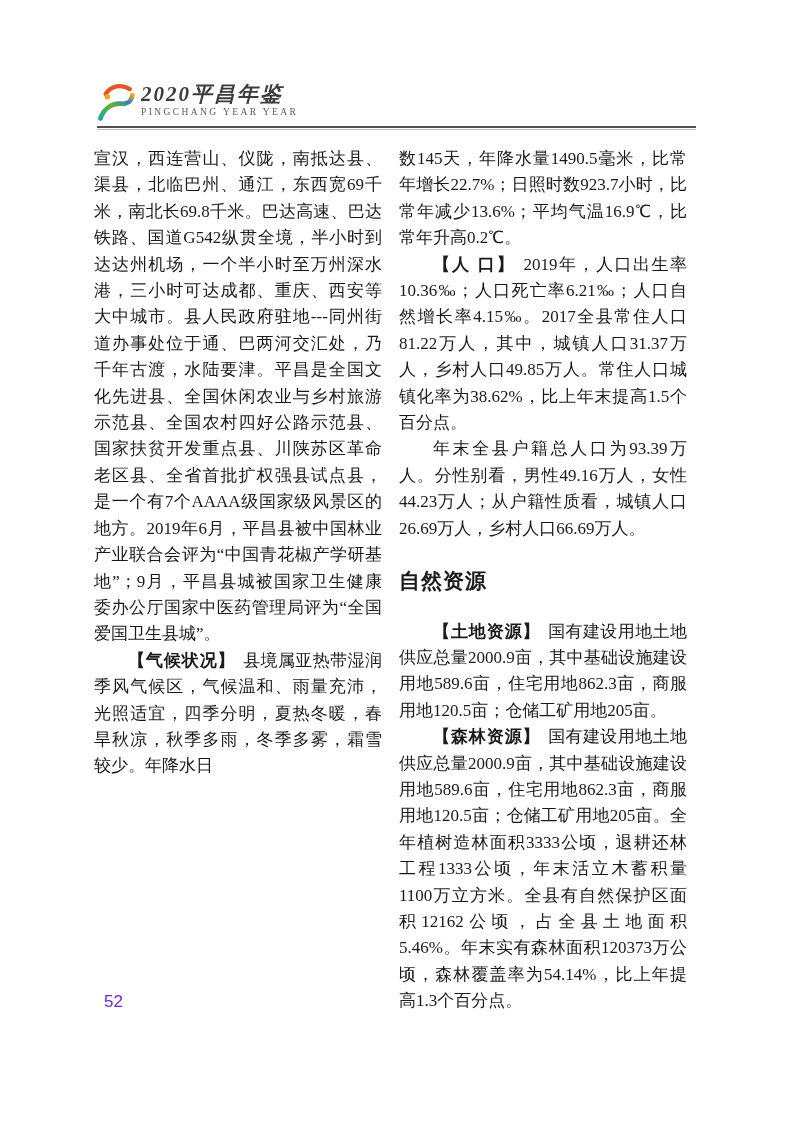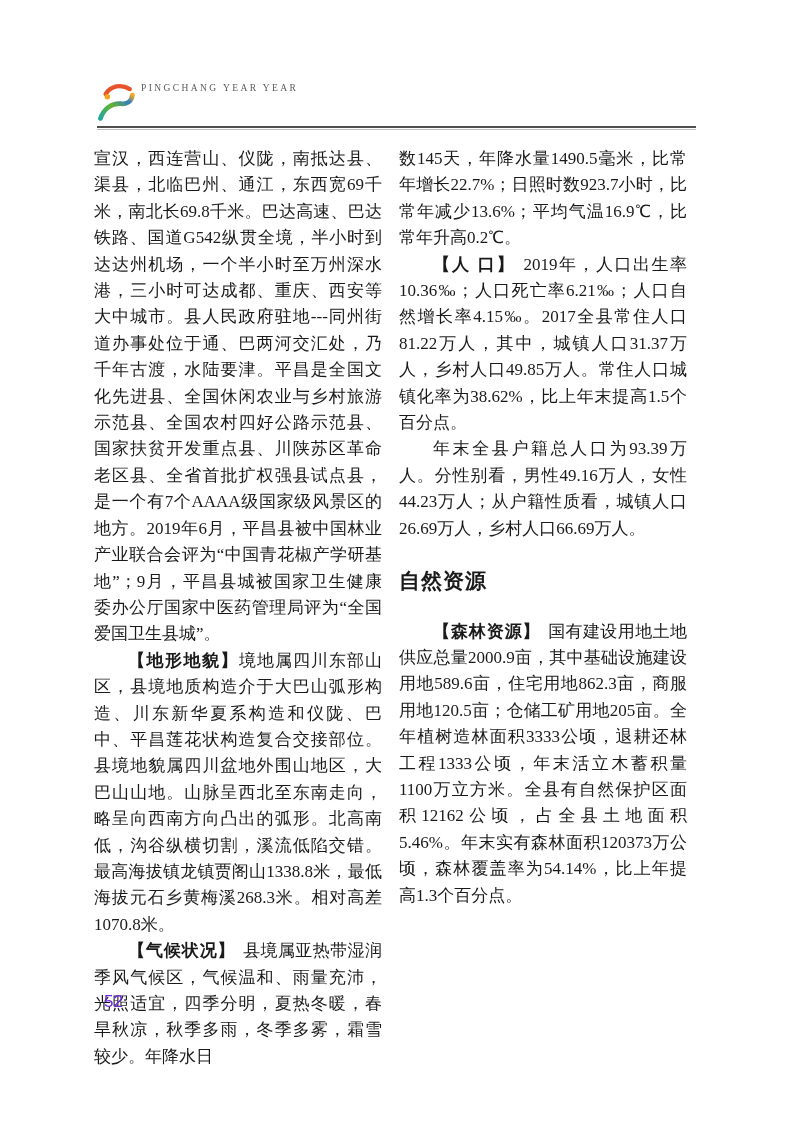--- a/index.html
+++ b/index.html
@@ -111,39 +111,40 @@
               <stop offset="0.8" stop-color="#2f7fc1"></stop>
               <stop offset="1" stop-color="#f4a71d"></stop>
             </linearGradient>
           </defs>
           <path d="M10 14 C16 4 28 2 38 8" stroke="#e8542a" stroke-width="5" fill="none" stroke-linecap="round"></path>
           <circle cx="12" cy="17" r="3.2" fill="#f4a71d"></circle>
           <path d="M4 42 C8 30 18 24 28 25 C35 26 40 22 41 15" stroke="url(#swoosh)" stroke-width="5.5" fill="none" stroke-linecap="round"></path>
         </svg>
       </span>
       <span class="brand-text">
+        <span class="brand-title">2020平昌年鉴</span>
         <span class="brand-subtitle">PINGCHANG YEAR YEAR</span>
       </span>
     </div>
   </div>
   <div class="header-rule"></div>
 
   <div class="columns">
 
     <div class="col">
       <p>宣汉，西连营山、仪陇，南抵达县、渠县，北临巴州、通江，东西宽69千米，南北长69.8千米。巴达高速、巴达铁路、国道G542纵贯全境，半小时到达达州机场，一个半小时至万州深水港，三小时可达成都、重庆、西安等大中城市。县人民政府驻地---同州街道办事处位于通、巴两河交汇处，乃千年古渡，水陆要津。平昌是全国文化先进县、全国休闲农业与乡村旅游示范县、全国农村四好公路示范县、国家扶贫开发重点县、川陕苏区革命老区县、全省首批扩权强县试点县，是一个有7个AAAA级国家级风景区的地方。2019年6月，平昌县被中国林业产业联合会评为“中国青花椒产学研基地”；9月，平昌县城被国家卫生健康委办公厅国家中医药管理局评为“全国爱国卫生县城”。</p>
-      <p class="indent"><span class="label">【地形地貌】</span><span>境地属四川东部山区，县境地质构造介于大巴山弧形构造、川东新华夏系构造和仪陇、巴中、平昌莲花状构造复合交接部位。县境地貌属四川盆地外围山地区，大巴山山地。山脉呈西北至东南走向，略呈向西南方向凸出的弧形。北高南低，沟谷纵横切割，溪流低陷交错。最高海拔镇龙镇贾阁山1338.8米，最低海拔元石乡黄梅溪268.3米。相对高差1070.8米。</span></p>
       <p class="indent"><span class="label label-gap">【气候状况】</span><span>县境属亚热带湿润季风气候区，气候温和、雨量充沛，光照适宜，四季分明，夏热冬暖，春旱秋凉，秋季多雨，冬季多雾，霜雪较少。年降水日</span></p>
     </div>
 
     <div class="col">
       <p>数145天，年降水量1490.5毫米，比常年增长22.7%；日照时数923.7小时，比常年减少13.6%；平均气温16.9℃，比常年升高0.2℃。</p>
       <p class="indent"><span class="label label-gap">【人 口】</span><span>2019年，人口出生率10.36‰；人口死亡率6.21‰；人口自然增长率4.15‰。2017全县常住人口81.22万人，其中，城镇人口31.37万人，乡村人口49.85万人。常住人口城镇化率为38.62%，比上年末提高1.5个百分点。</span></p>
       <p class="indent">年末全县户籍总人口为93.39万人。分性别看，男性49.16万人，女性44.23万人；从户籍性质看，城镇人口26.69万人，乡村人口66.69万人。</p>
       <p class="section-heading">自然资源</p>
+      <p class="indent"><span class="label label-gap">【土地资源】</span><span>国有建设用地土地供应总量2000.9亩，其中基础设施建设用地589.6亩，住宅用地862.3亩，商服用地120.5亩；仓储工矿用地205亩。</span></p>
       <p class="indent"><span class="label label-gap">【森林资源】</span><span>国有建设用地土地供应总量2000.9亩，其中基础设施建设用地589.6亩，住宅用地862.3亩，商服用地120.5亩；仓储工矿用地205亩。全年植树造林面积3333公顷，退耕还林工程1333公顷，年末活立木蓄积量1100万立方米。全县有自然保护区面积12162公顷，占全县土地面积5.46%。年末实有森林面积120373万公顷，森林覆盖率为54.14%，比上年提高1.3个百分点。</span></p>
     </div>
 
   </div>
 
   <div class="page-number">52</div>
 
 </div>
 
 </body></html>

